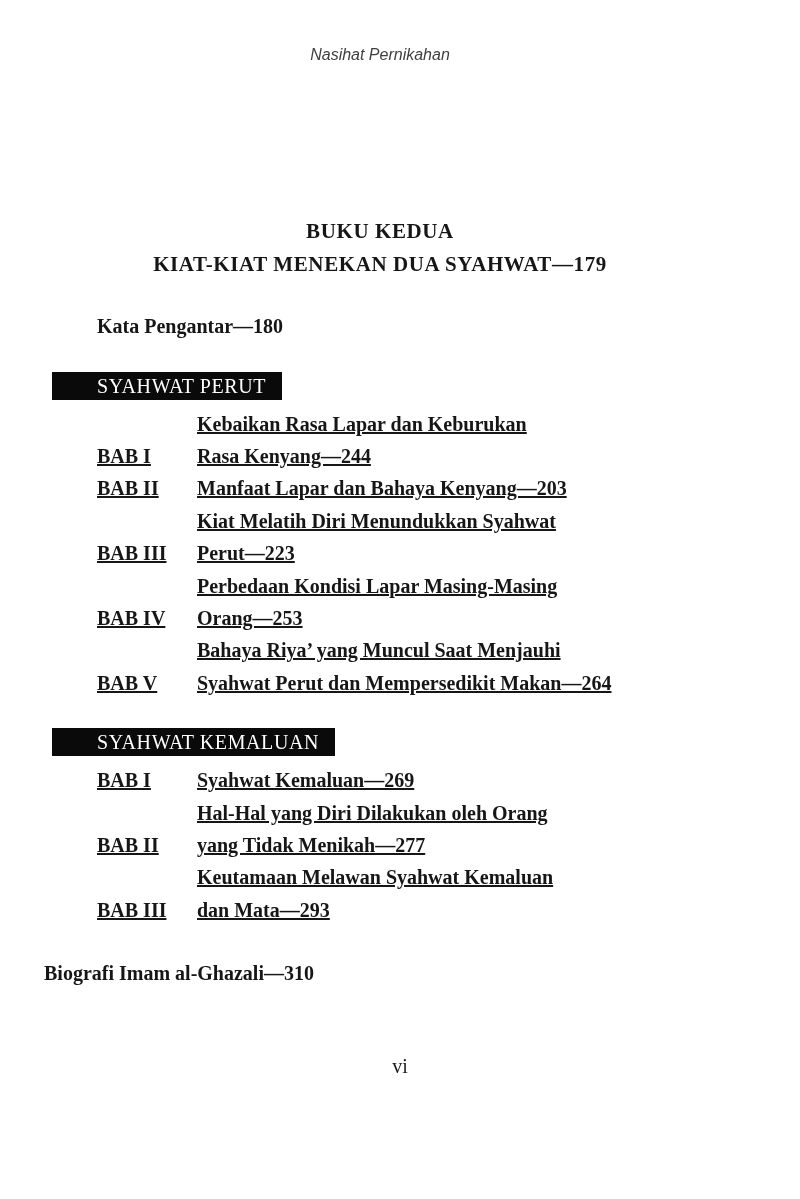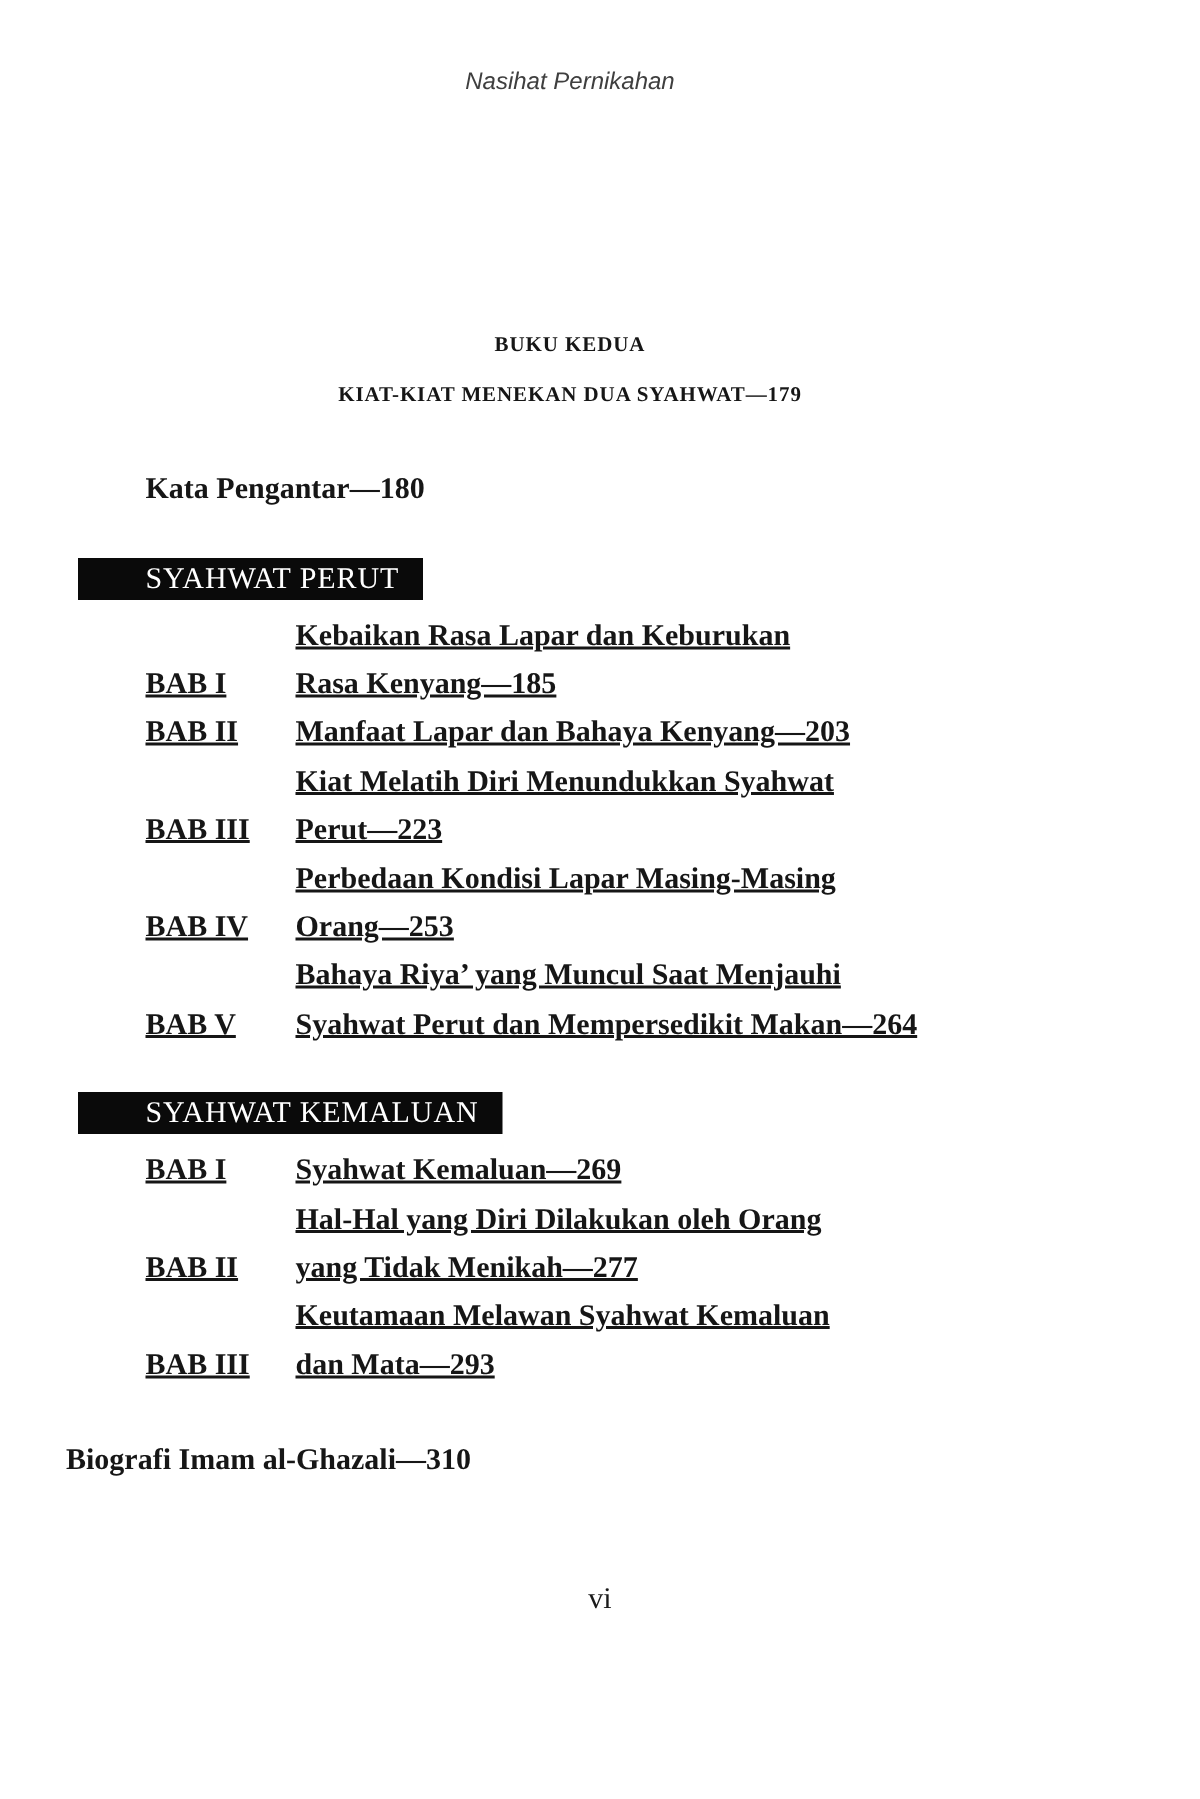--- a/index.html
+++ b/index.html
@@ -27,21 +27,21 @@
     font-style: italic;
     font-size: 16px;
     line-height: 20px;
     color: #3f3f3f;
   }
   .title-block {
     margin-top: 150px;
     padding-right: 40px;
     text-align: center;
     font-weight: bold;
-    font-size: 14px;
+    font-size: 21px;
     line-height: 32.5px;
     letter-spacing: 0.6px;
   }
   .preface-line {
     margin-top: 30px;
     margin-left: 97px;
     font-weight: bold;
     font-size: 20px;
     line-height: 32.5px;
   }
@@ -111,21 +111,21 @@
 
   <div class="section-bar-wrap">
     <span class="section-bar">SYAHWAT PERUT</span>
   </div>
 
   <div class="toc-list">
     <div class="toc-item">
       <div class="toc-label">BAB I</div>
       <div class="toc-lines">
         <div>Kebaikan Rasa Lapar dan Keburukan</div>
-        <div>Rasa Kenyang—185</div>
+        <div>Rasa Kenyang—244</div>
       </div>
     </div>
     <div class="toc-item">
       <div class="toc-label">BAB II</div>
       <div class="toc-lines">
         <div>Manfaat Lapar dan Bahaya Kenyang—203</div>
       </div>
     </div>
     <div class="toc-item">
       <div class="toc-label">BAB III</div>

